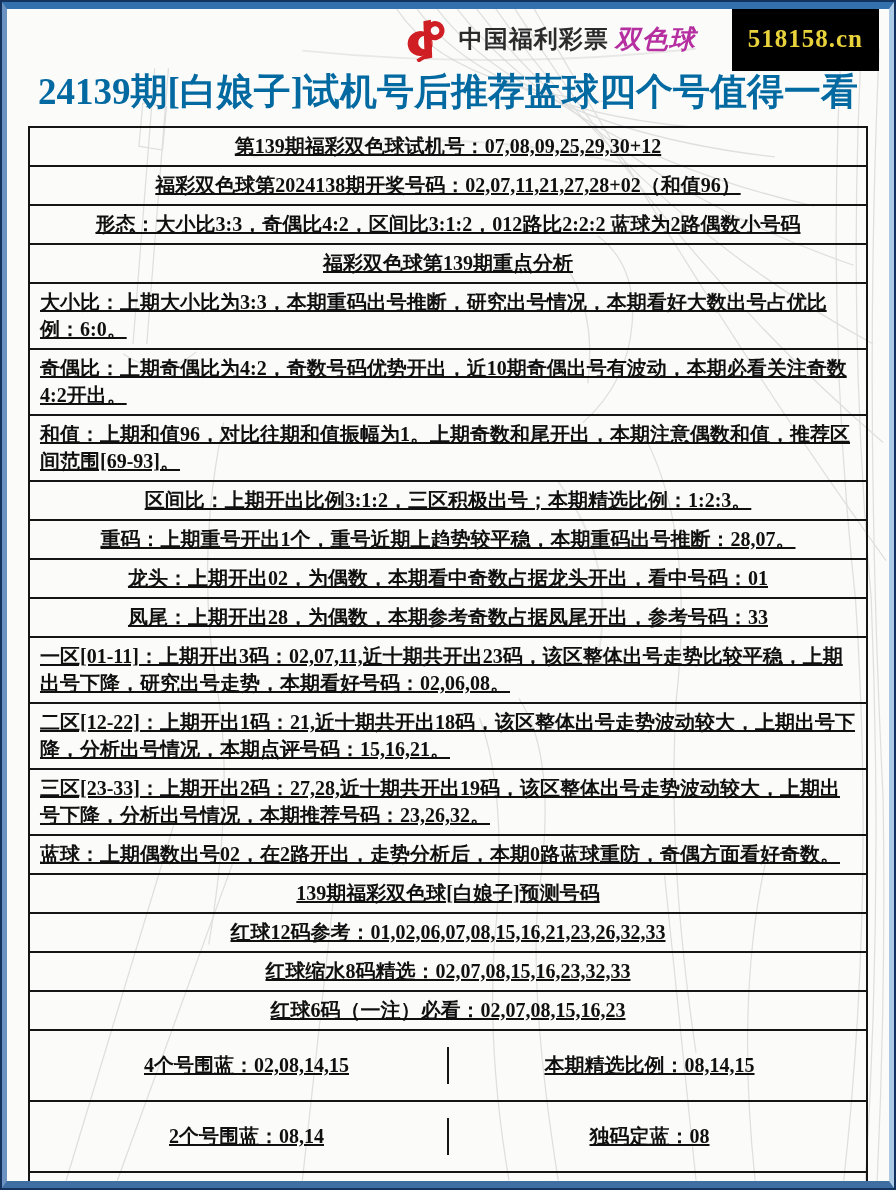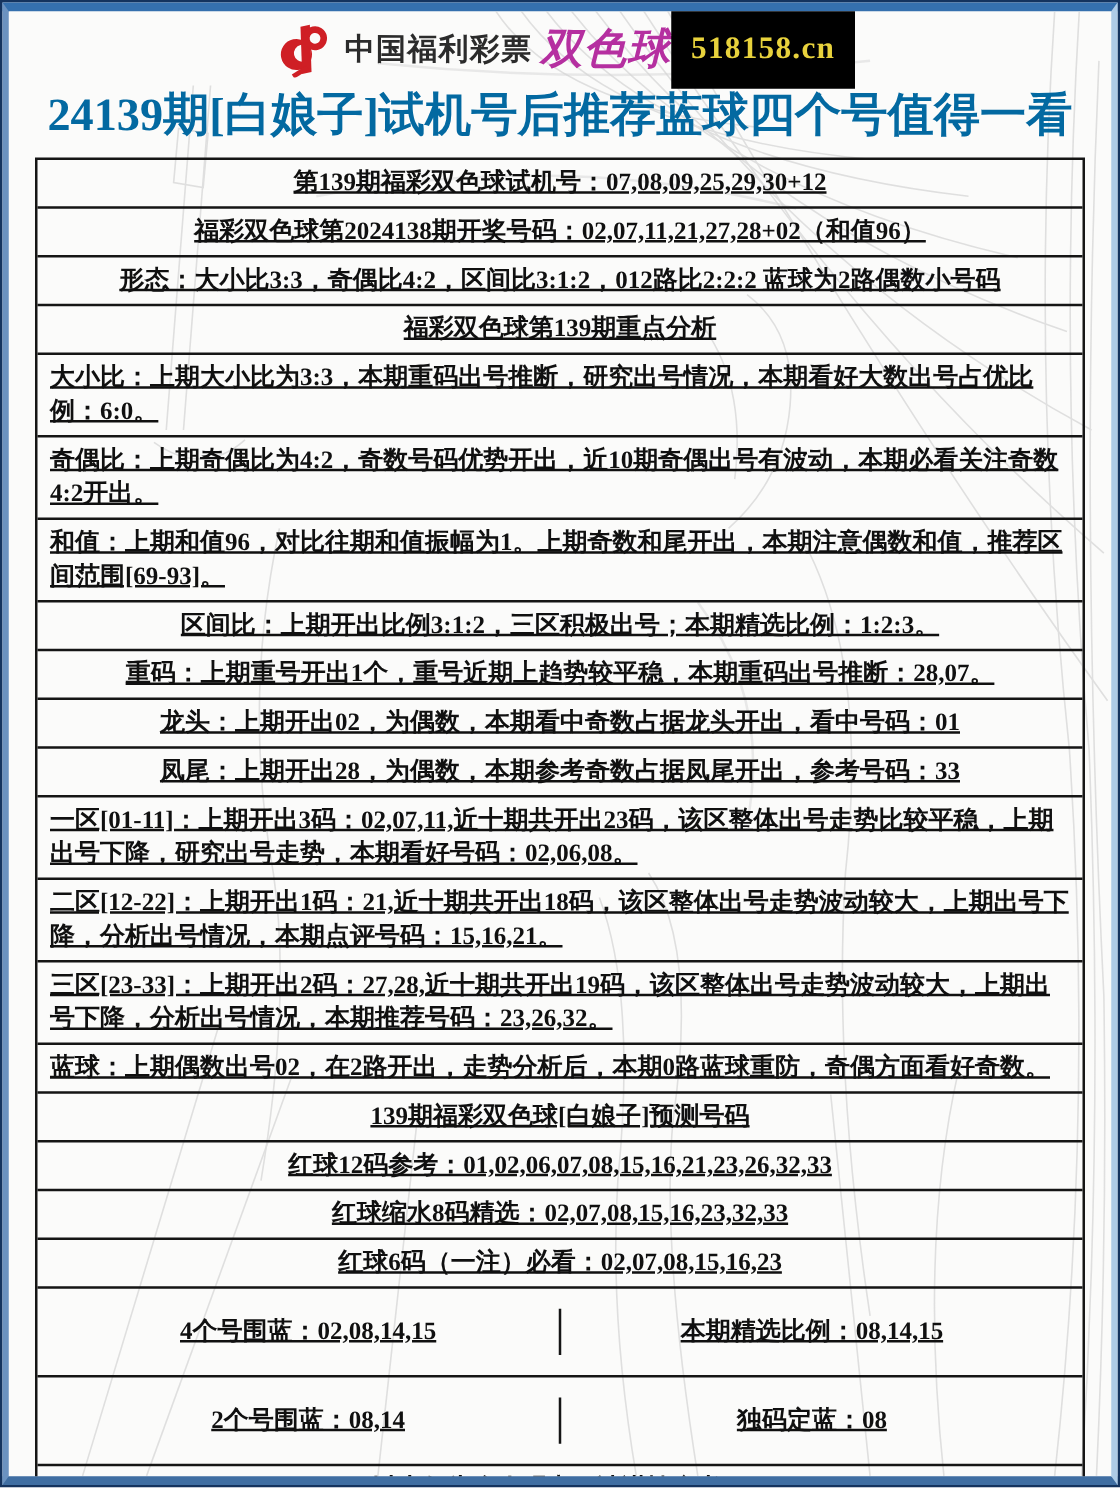--- a/index.html
+++ b/index.html
@@ -5,25 +5,25 @@
   html,body{margin:0;padding:0;}
   body{width:896px;height:1190px;overflow:hidden;font-family:"Liberation Serif",serif;}
   .page{width:896px;height:1190px;box-sizing:border-box;background:#14335e;padding:2px;}
   .frame{width:100%;height:100%;box-sizing:border-box;position:relative;overflow:hidden;
          background:#fbfbfa;
          border-top:7px solid #3570ae;border-bottom:7px solid #3f6ea2;
          border-left:5px solid #6b92c0;border-right:5px solid #aecbe6;}
   .sketch{position:absolute;left:0;top:0;width:100%;height:100%;pointer-events:none;}
   .content{position:relative;z-index:2;}
   
-  .hdr{display:flex;align-items:center;justify-content:center;margin:6px 10px 0 18px;height:48px;}
+  .hdr{display:flex;align-items:center;justify-content:flex-end;margin:6px 10px 0 18px;height:48px;gap:36px;}
   .logo{display:flex;align-items:center;gap:6px;}
   .logo svg{width:50px;height:46px;display:block;}
   .brand{font-family:"Liberation Sans",sans-serif;font-weight:bold;font-size:24px;color:#2b2b2b;letter-spacing:1px;}
-  .product{font-family:"Liberation Sans",sans-serif;font-weight:bold;font-style:italic;font-size:34px;color:#b52fa0;letter-spacing:1px;}
+  .product{font-family:"Liberation Sans",sans-serif;font-weight:bold;font-style:italic;font-size:26px;color:#b52fa0;letter-spacing:1px;}
   .badge{background:#000;color:#e8d23c;font-weight:bold;font-size:25px;padding:18px 16px;letter-spacing:1px;}
   
   .title{margin:4px 6px 0 6px;text-align:center;font-weight:bold;font-size:37px;color:#0369a1;
          white-space:nowrap;letter-spacing:0px;}
   
   .tbl{width:836px;margin:9px auto 0 auto;border:2px solid #151515;background:transparent;}
   .row{border-top:2px solid #151515;font-weight:bold;font-size:20px;color:#101010;
        line-height:27px;padding:5px 10px;text-decoration:underline;}
   .row:first-child{border-top:none;}
   .c{text-align:center;}

